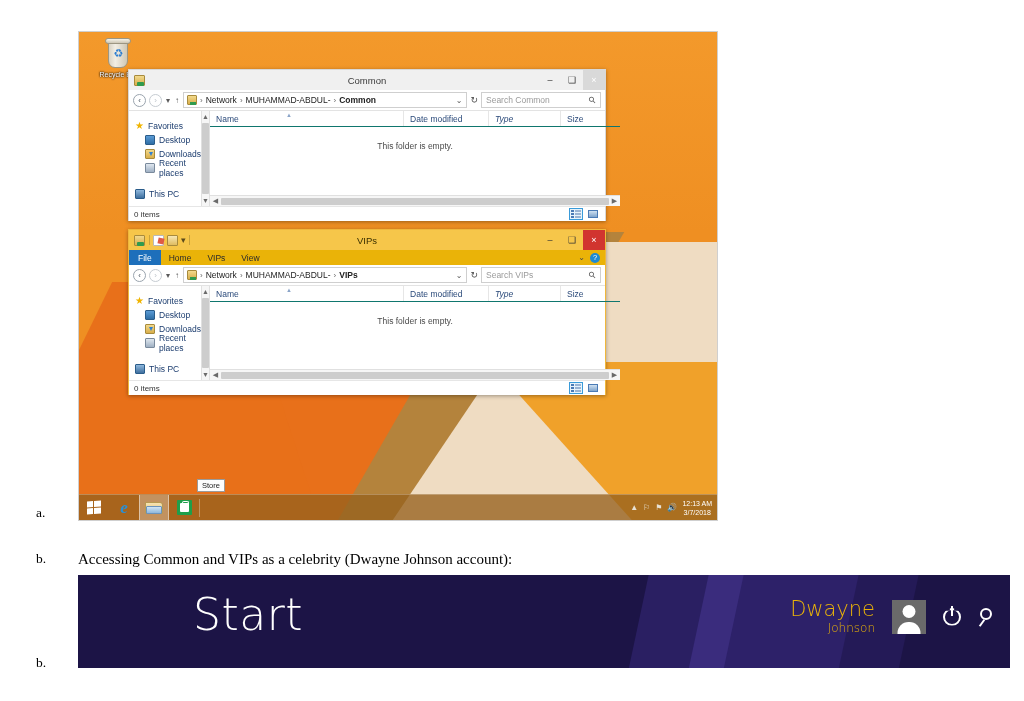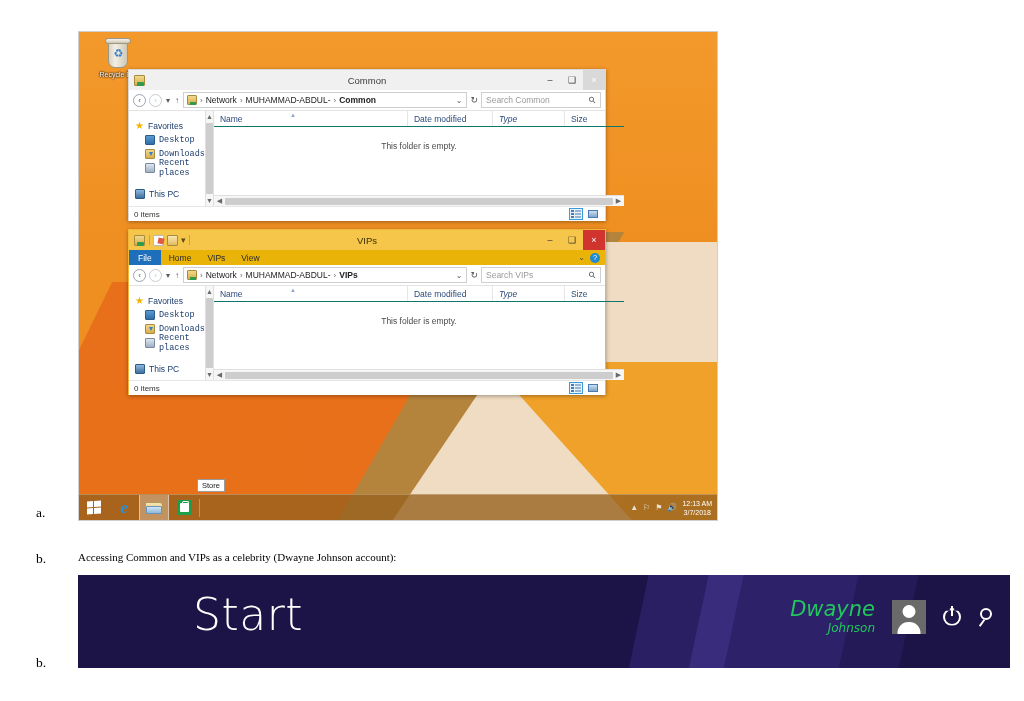--- a/index.html
+++ b/index.html
@@ -16,21 +16,21 @@
     position: absolute;
     font-family: "Liberation Serif", serif;
     font-size: 13.5px;
     color: #000;
   }
 
   
   .caption {
     position: absolute;
     font-family: "Liberation Serif", serif;
-    font-size: 11px;
+    font-size: 15px;
     color: #000;
     white-space: nowrap;
   }
 
   
   .shotA {
     position: absolute;
     left: 78px; top: 31px;
     width: 640px; height: 490px;
     overflow: hidden;
@@ -218,21 +218,21 @@
   }
   .search-mag { margin-left:auto; color:#5a5a5a; font-size:9px; transform:rotate(-45deg);}
 
   
   .win-body { display:flex; background:#fff; }
   .navpane {
     width: 92px; padding: 8px 0 0 6px;
     font-size: 8.5px; color:#1b3c6e;
   }
   .nav-item { display:flex; align-items:center; gap:4px; height:14px; }
-  .nav-sub { padding-left:10px;font-family:Liberation Mono, monospace; }
+  .nav-sub { padding-left:10px; }
   .nav-ico { width:10px; height:10px; flex:none; }
   .ic-star { color:#f0b400; font-size:10px; line-height:10px; }
   .ic-desktop { background:linear-gradient(180deg,#5b9bd5,#2f6ea5); border:1px solid #2a5c8a; border-radius:1px;}
   .ic-down { background:linear-gradient(180deg,#f2d98c,#d9ae4a); border:1px solid #a88b3c; border-radius:1px; position:relative;}
   .ic-down::after{content:"";position:absolute;left:3px;top:2px;width:0;height:0;border-left:2px solid transparent;border-right:2px solid transparent;border-top:4px solid #2f7fd0;}
   .ic-recent { background:linear-gradient(180deg,#dfe7ef,#9fb0c3); border:1px solid #7a8a9c; border-radius:1px;}
   .ic-pc { background:linear-gradient(180deg,#8fb8dd,#3f6f9e); border:1px solid #2a5c8a; border-radius:1px;}
 
   .vsplit {
     width: 11px; background:#f6f6f6; border-left:1px solid #e0e0e0;
@@ -358,21 +358,21 @@
   .start-word {
     position:absolute; left:115px; top:14px;
     font-size:44px; color:#fff; font-weight:300;
     letter-spacing:.5px;
     font-family:"DejaVu Sans", sans-serif;
   }
   .user-area {
     position:absolute; right:14px; top:24px;
     display:flex; align-items:center; gap:17px;
   }
-  .user-name { text-align:right; color:#22c55e; line-height:1;font-style:italic; }
+  .user-name { text-align:right; color:#eab308; line-height:1; }
   .uname-first { font-size:21px; font-weight:300; font-family:"DejaVu Sans",sans-serif;}
   .uname-last { font-size:12px; font-weight:300; margin-top:2px; font-family:"DejaVu Sans",sans-serif;}
   .avatar {
     width:34px;height:34px;background:#6a6a6a;
     position:relative; overflow:hidden;
   }
   .av-head {
     position:absolute; left:50%; top:5px; transform:translateX(-50%);
     width:13px;height:13px;border-radius:50%; background:#fff;
   }

